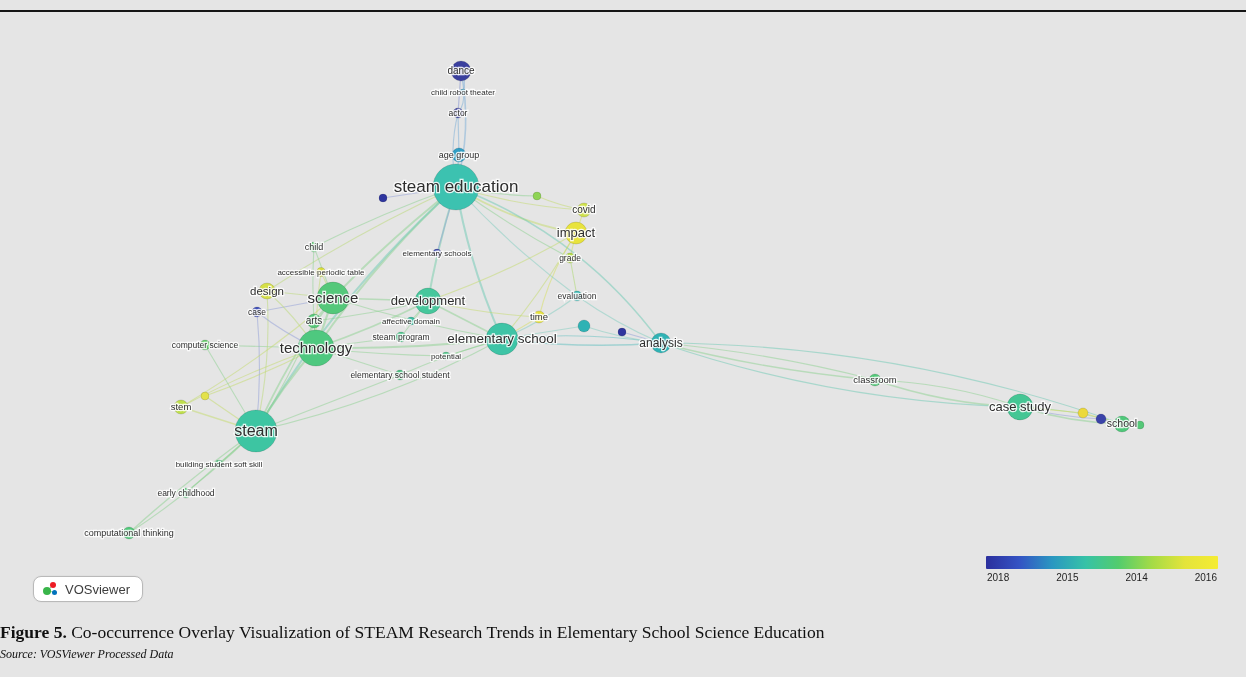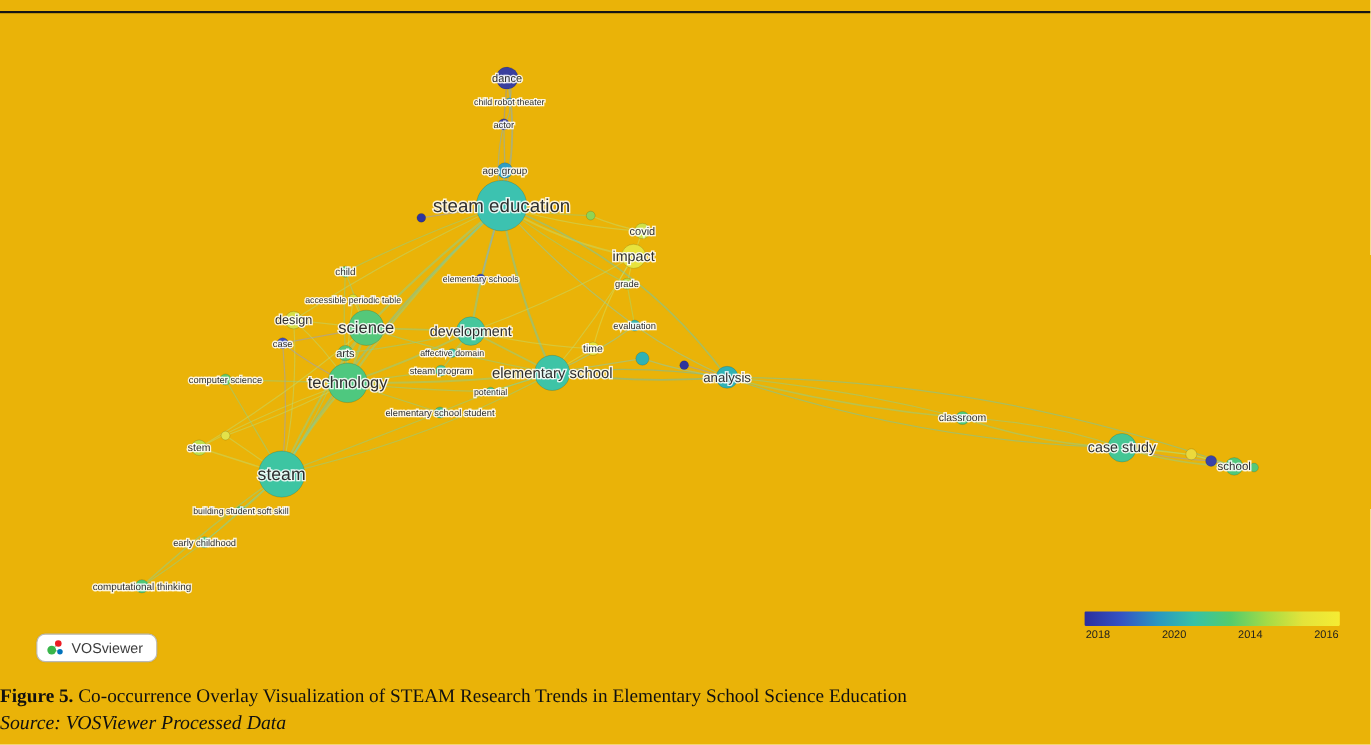--- a/index.html
+++ b/index.html
@@ -1,30 +1,30 @@
 <!DOCTYPE html>
 <html><head>
 <meta charset="utf-8">
 <style>
   html,body{margin:0;padding:0;background:#fff;}
   body{width:1246px;height:677px;font-family:"Liberation Sans",sans-serif;}
-  .page{position:relative;width:1246px;height:677px;background:#eab308;overflow:hidden;}
+  .page{position:relative;width:1246px;height:677px;background:#e5e5e5;overflow:hidden;}
   .top-rule{position:absolute;left:0;top:10px;width:1246px;height:2px;background:#151515;}
   #network-svg{position:absolute;left:0;top:0;}
   .badge{position:absolute;left:33px;top:576px;display:flex;align-items:flex-end;gap:7px;
          padding:4px 12px 4px 8px;border:1px solid #b9b9b9;border-radius:8px;background:#fff;
          color:#3d3d3d;font-size:13px;box-shadow:0 0 0 1px rgba(0,0,0,0.02);cursor:pointer;}
   .legend{position:absolute;left:986px;top:556px;width:232px;}
   .legend-bar{height:13px;width:232px;border-radius:1px;}
   .legend-ticks{display:flex;justify-content:space-between;font-size:10px;color:#1f1f1f;
                 margin-top:3px;padding:0 1px;}
   .caption{position:absolute;left:0;top:622px;width:1246px;text-align:left;
            font-family:"Liberation Serif",serif;font-size:17.5px;color:#101010;}
   .cap-label{font-weight:bold;}
-  .caption-source{font-style:italic;font-size:18px;margin-top:4px;}
+  .caption-source{font-style:italic;font-size:12px;margin-top:4px;}
 </style>
 </head>
 <body>
 
 <div class="page">
   <div class="top-rule"></div>
 
   <svg id="network-svg" width="1246" height="677">
       <path d="M456,187 Q472.48701274326675,129.60288848031323 461,71" fill="none" stroke="#79aed8" stroke-width="1.6" stroke-opacity="0.5" stroke-linecap="round"></path>
       <path d="M456,187 Q449.0029202410172,149.7838627092167 458,113" fill="none" stroke="#79aed8" stroke-width="1.1" stroke-opacity="0.5" stroke-linecap="round"></path>
@@ -205,21 +205,21 @@
       <circle cx="11" cy="4" r="3" fill="#ed1c24"></circle>
       <circle cx="12.5" cy="11.5" r="2.5" fill="#0072bc"></circle>
     </svg>
     <span>VOSviewer</span>
   </div>
 
   <div class="legend">
     <div class="legend-bar" id="legend-bar" style="background: linear-gradient(to right, rgb(43, 47, 157), rgb(52, 83, 196), rgb(42, 151, 193), rgb(54, 194, 167), rgb(83, 204, 109), rgb(164, 219, 70), rgb(228, 228, 58), rgb(245, 236, 51));"></div>
     <div class="legend-ticks">
       <span>2018</span>
-      <span>2020</span>
+      <span>2015</span>
       <span>2014</span>
       <span>2016</span>
     </div>
   </div>
 
   <div class="caption">
     <div class="caption-line"><span class="cap-label">Figure 5.</span><span> Co-occurrence Overlay Visualization of STEAM Research Trends in Elementary School Science Education</span></div>
     <div class="caption-source">Source: VOSViewer Processed Data</div>
   </div>
 </div>

